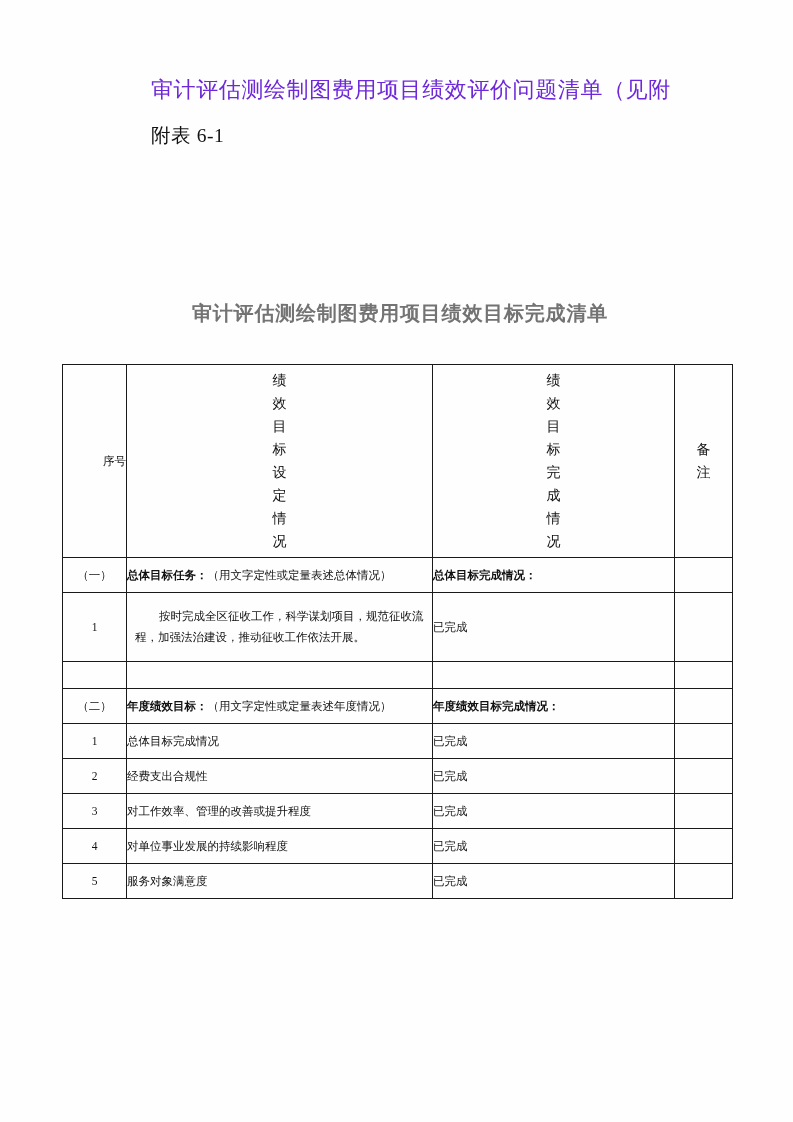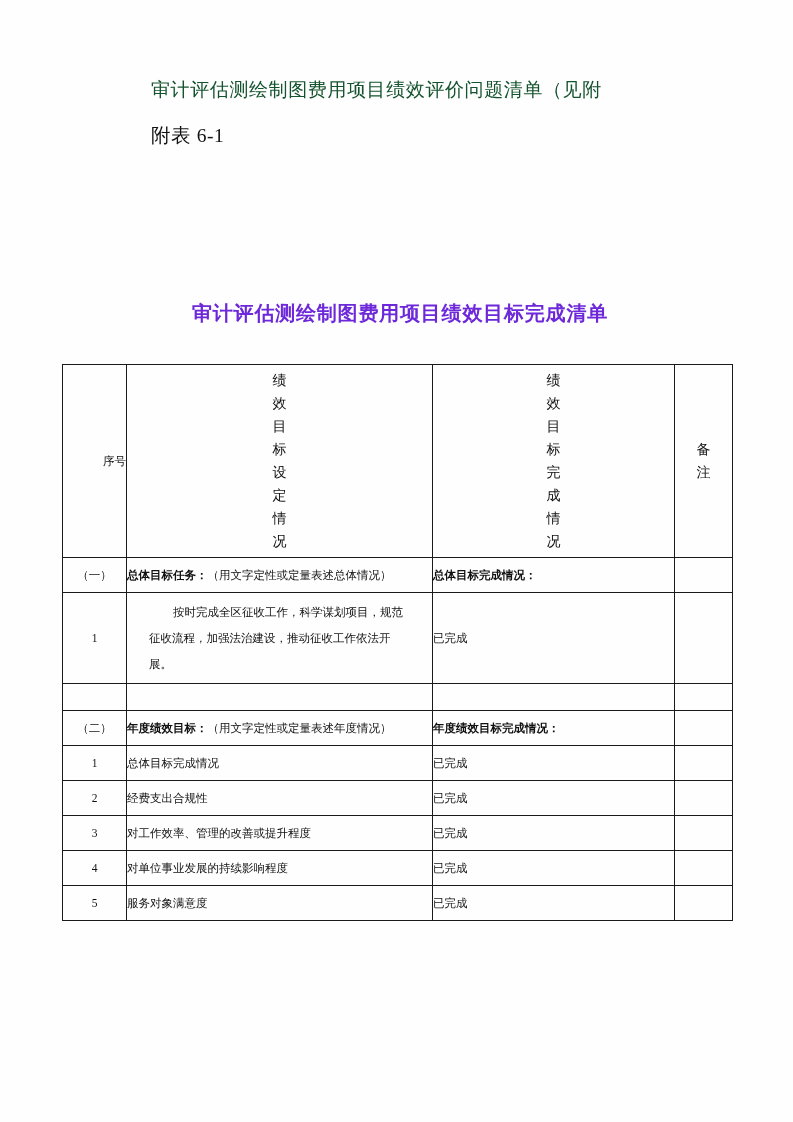--- a/index.html
+++ b/index.html
@@ -23,26 +23,26 @@
     background: #fefefe;
   }
   
   .intro {
     position: absolute;
     left: 112px;
     top: 68px;
     width: 576px;
   }
   .para {
-    font-size: 19px;
+    font-size: 22px;
     line-height: 44px;
     text-indent: 39px;
     letter-spacing: 0.6px;
     margin: 0 0 2px 0;
-    color: #14532d;
+    color: #6d28d9;
   }
   .para.no-indent {
     text-indent: 0;
   }
   .label-line {
     font-size: 19.5px;
     line-height: 44px;
     text-indent: 39px;
     letter-spacing: 0.6px;
     margin: 0;
@@ -50,21 +50,21 @@
   }
   .doc-title {
     position: absolute;
     left: 112px;
     top: 300px;
     width: 576px;
     text-align: center;
     font-size: 20px;
     font-weight: bold;
     letter-spacing: 0.8px;
-    color: #6d28d9;
+    color: #737373;
   }
   
   .tbl-wrap {
     position: absolute;
     left: 62px;
     top: 364px;
     width: 670px;
   }
   table.grid {
     border-collapse: collapse;
@@ -112,23 +112,23 @@
   .sec-label {
     text-align: center;
     font-size: 12px;
   }
   .bold {
     font-weight: bold;
   }
   .sec-row td { height: 34px; }
   .narrative td { height: 56px; }
   .narrative .cell-pad {
-    line-height: 26px;
+    line-height: 21px;
     text-indent: 24px;
-    padding: 6px 22px;
+    padding: 6px 8px;
   }
   .item-row td { height: 34px; }
   .blank-row td { height: 26px; }
   .num {
     text-align: center;
     font-size: 12px;
   }
   .val {
     padding-left: 8px;
     font-size: 11.5px;

